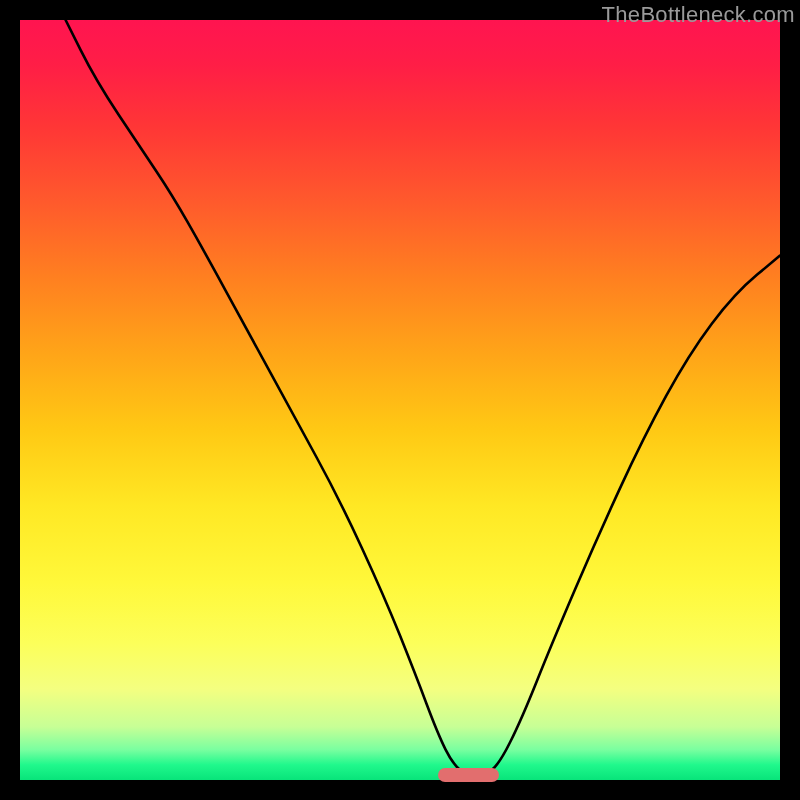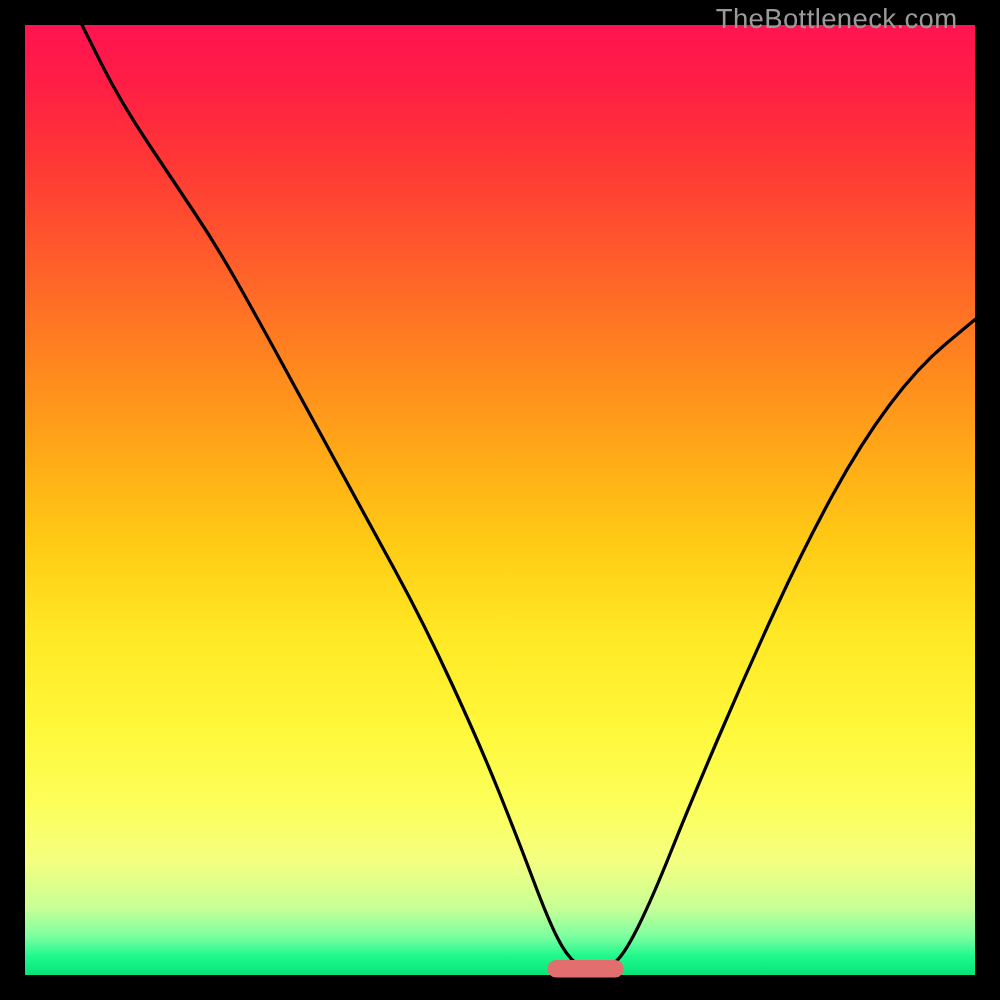--- a/index.html
+++ b/index.html
@@ -37,21 +37,21 @@
       #f4ff80 88%,
       #c7ff96 93%,
       #7affa0 96%,
       #20f88c 98%,
       #08e47a 100%
     );
   }
   .watermark {
     position: absolute;
     top: 2px;
-    right: 34px;
+    right: 5px;
     color: #9a9a9a;
     font-size: 22px;
     font-weight: 500;
     letter-spacing: 0.3px;
     user-select: none;
   }
   svg.curve {
     position: absolute;
     left: 0;
     top: 0;

